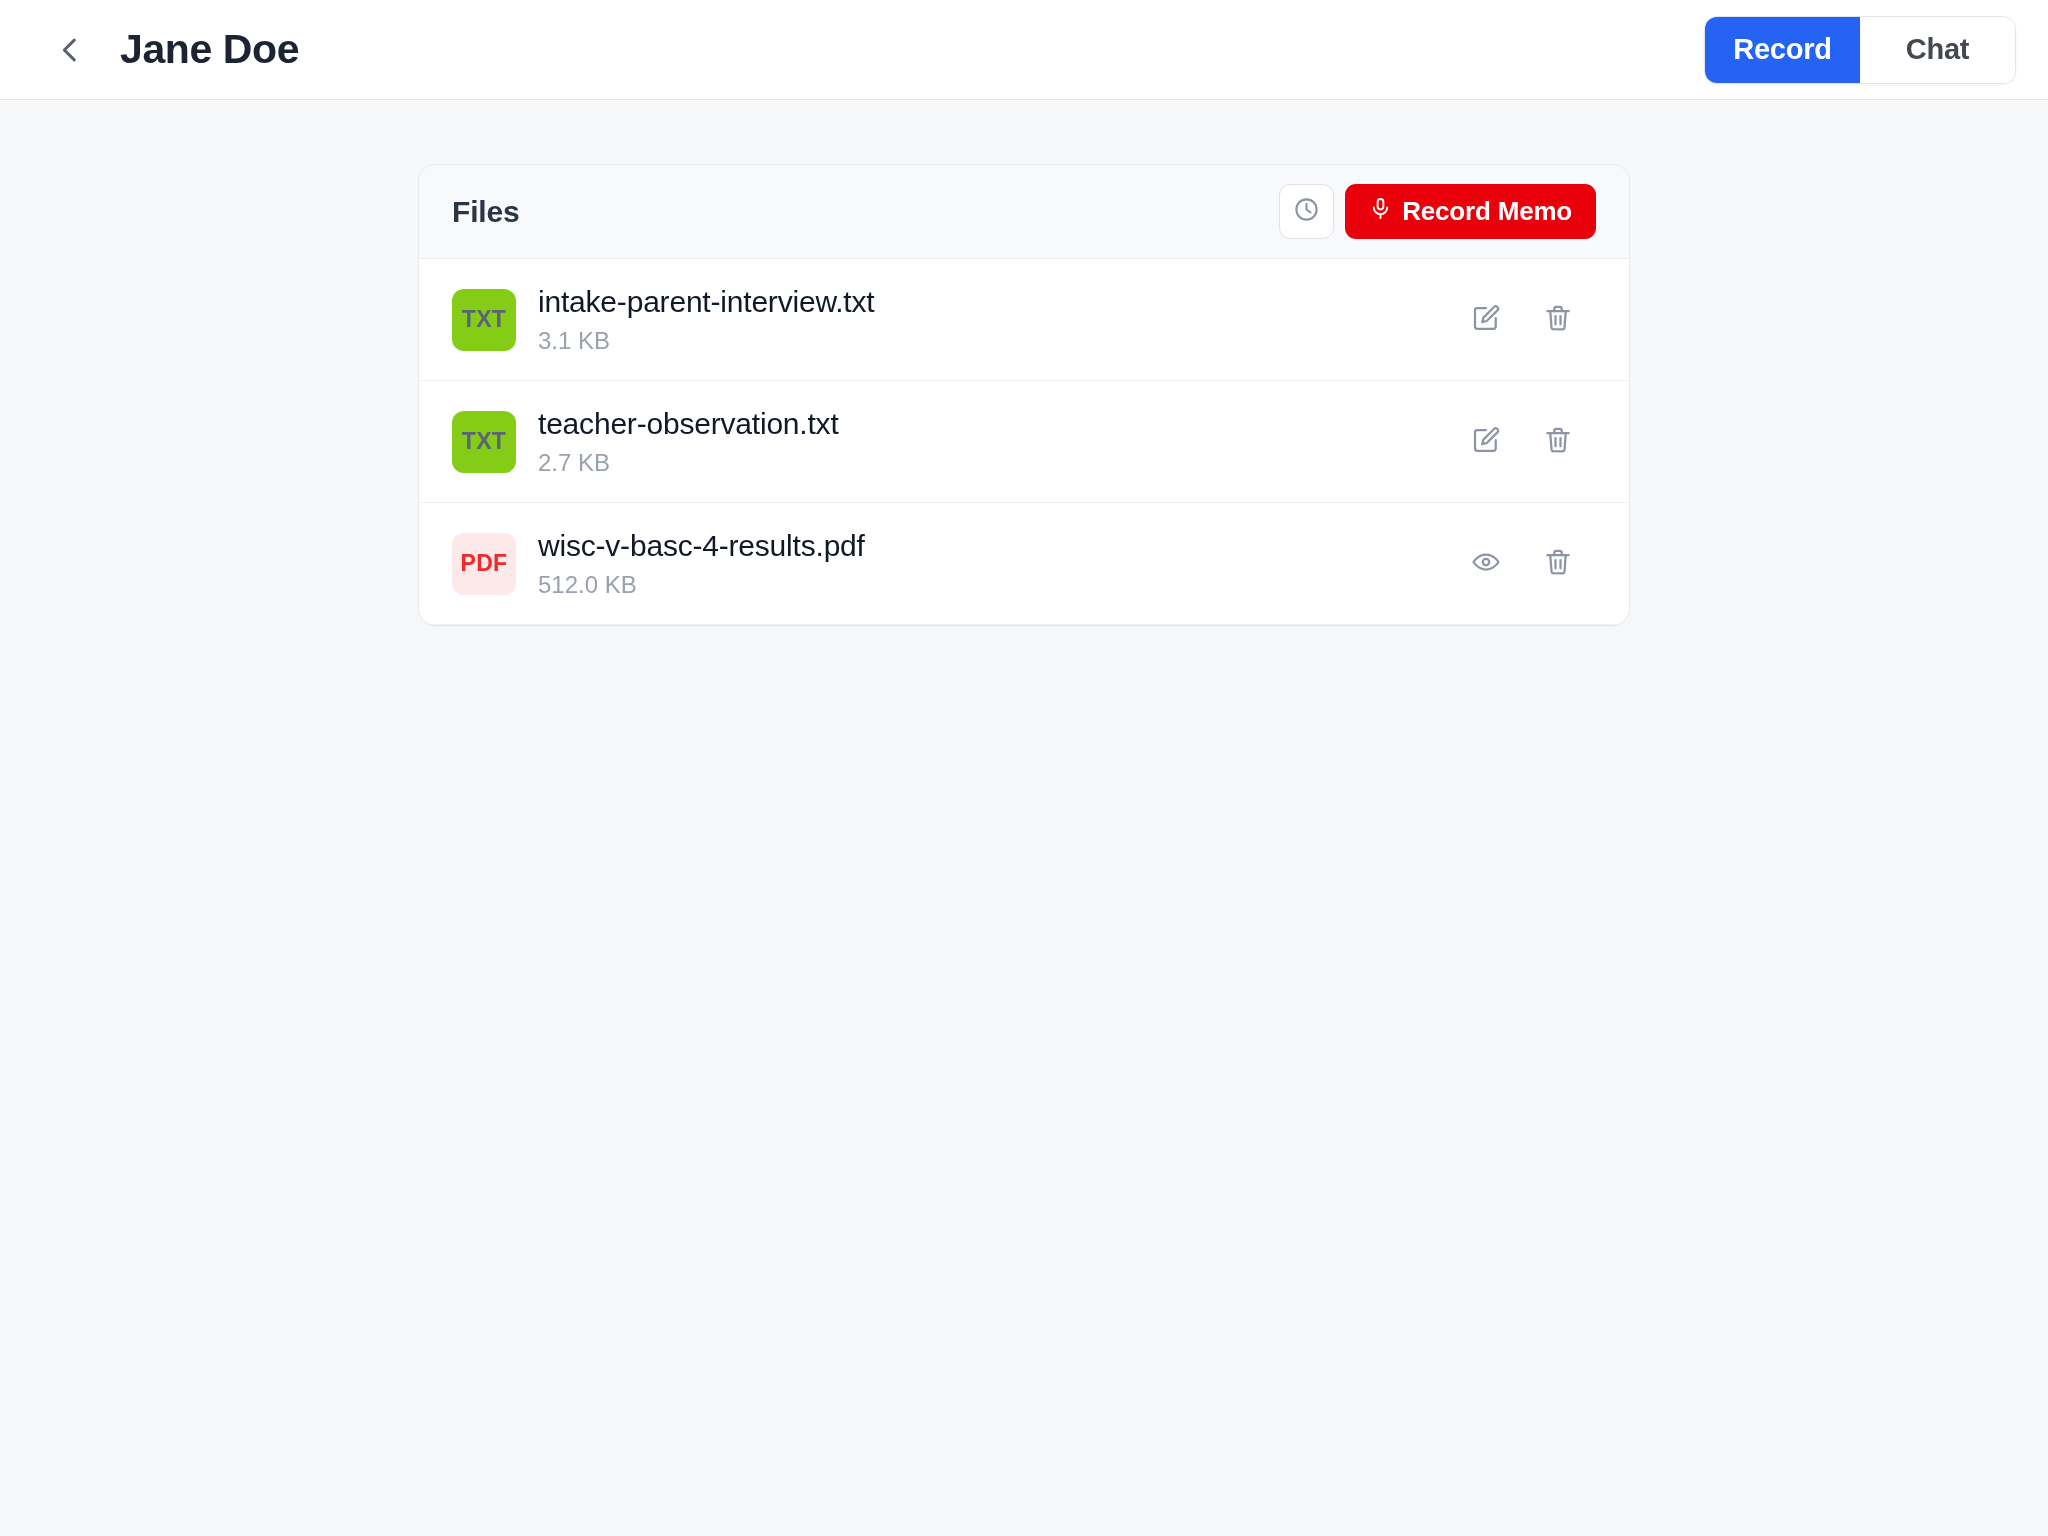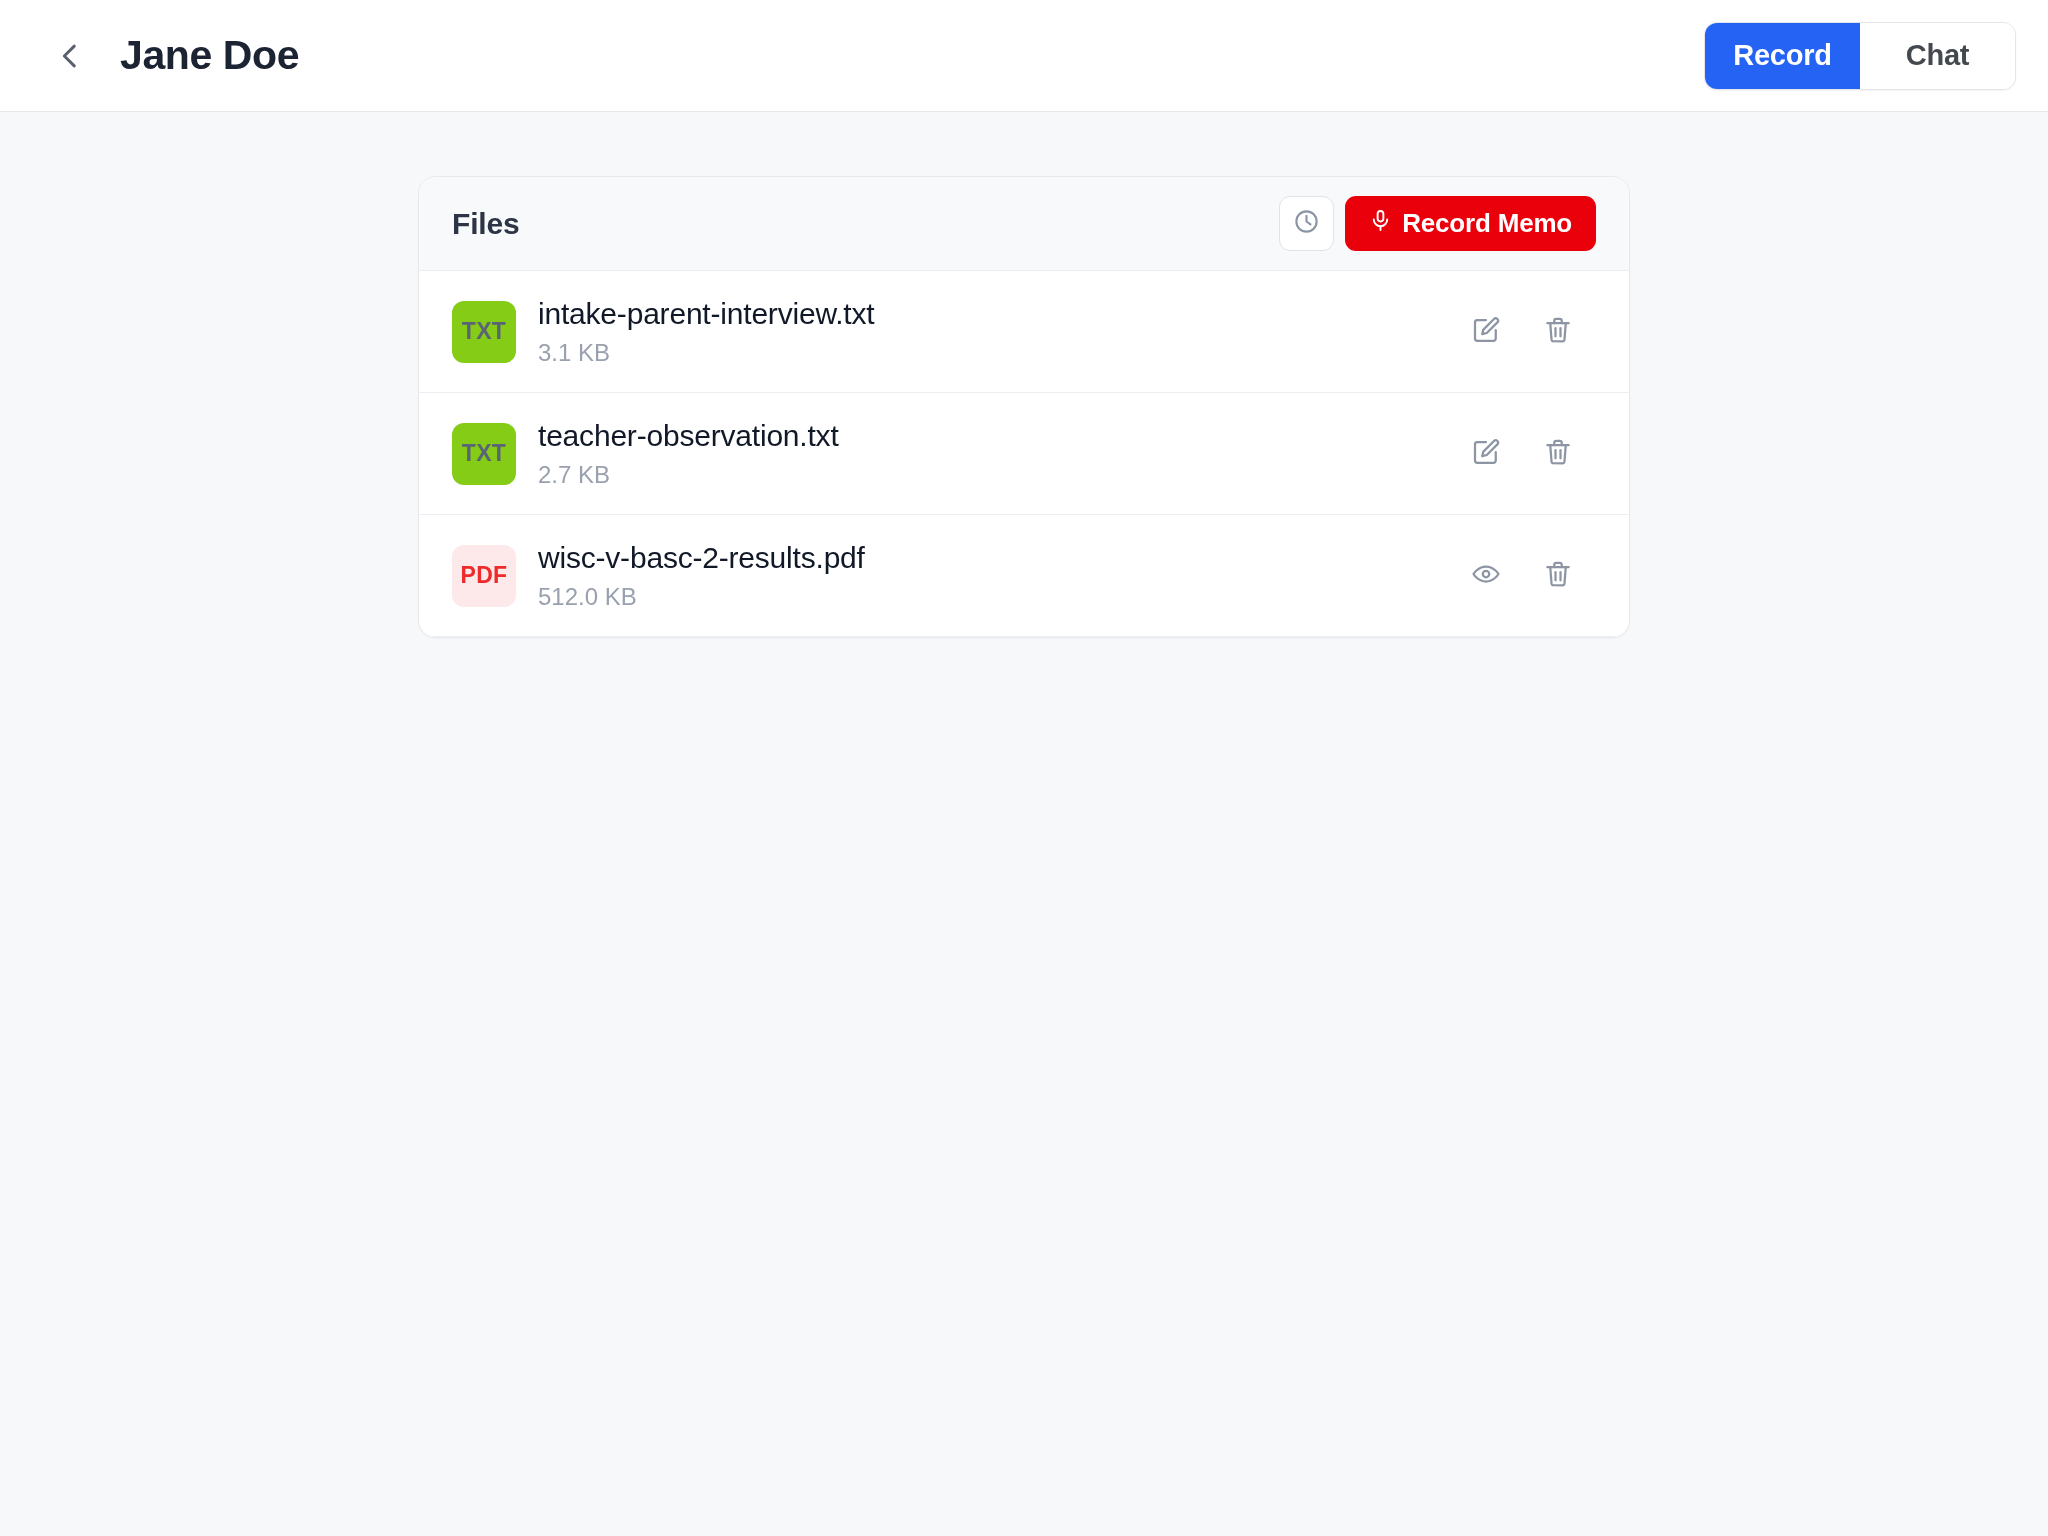--- a/index.html
+++ b/index.html
@@ -7,21 +7,21 @@
     width: 2048px;
     height: 1536px;
     background: #f7f8fa;
     font-family: "Liberation Sans", sans-serif;
     -webkit-font-smoothing: antialiased;
   }
 
   
   .topbar {
     position: relative;
-    height: 112px;
+    height: 100px;
     background: #ffffff;
     border-bottom: 1px solid #e6e8ec;
     display: flex;
     align-items: center;
     padding: 0 32px 0 50px;
   }
   .back-btn {
     width: 40px; height: 40px;
     display: flex; align-items: center; justify-content: center;
     cursor: pointer;
@@ -284,21 +284,21 @@
               <line x1="14" y1="10.5" x2="14" y2="17"></line>
             </svg>
           </span>
         </div>
       </div>
     </div>
 
     <div class="file-row">
       <div class="ftype pdf">PDF</div>
       <div class="fmeta">
-        <div class="fname">wisc-v-basc-2-results.pdf</div>
+        <div class="fname">wisc-v-basc-4-results.pdf</div>
         <div class="fsize">512.0 KB</div>
       </div>
       <div class="row-actions">
         <div class="act">
           <span>
             <svg width="30" height="30" viewBox="0 0 24 24" fill="none" stroke="#8d95a5" stroke-width="1.8" stroke-linecap="round" stroke-linejoin="round">
               <path d="M2 12s3.6-6 10-6 10 6 10 6-3.6 6-10 6-10-6-10-6z"></path>
               <circle cx="12" cy="12" r="2.6"></circle>
             </svg>
           </span>

